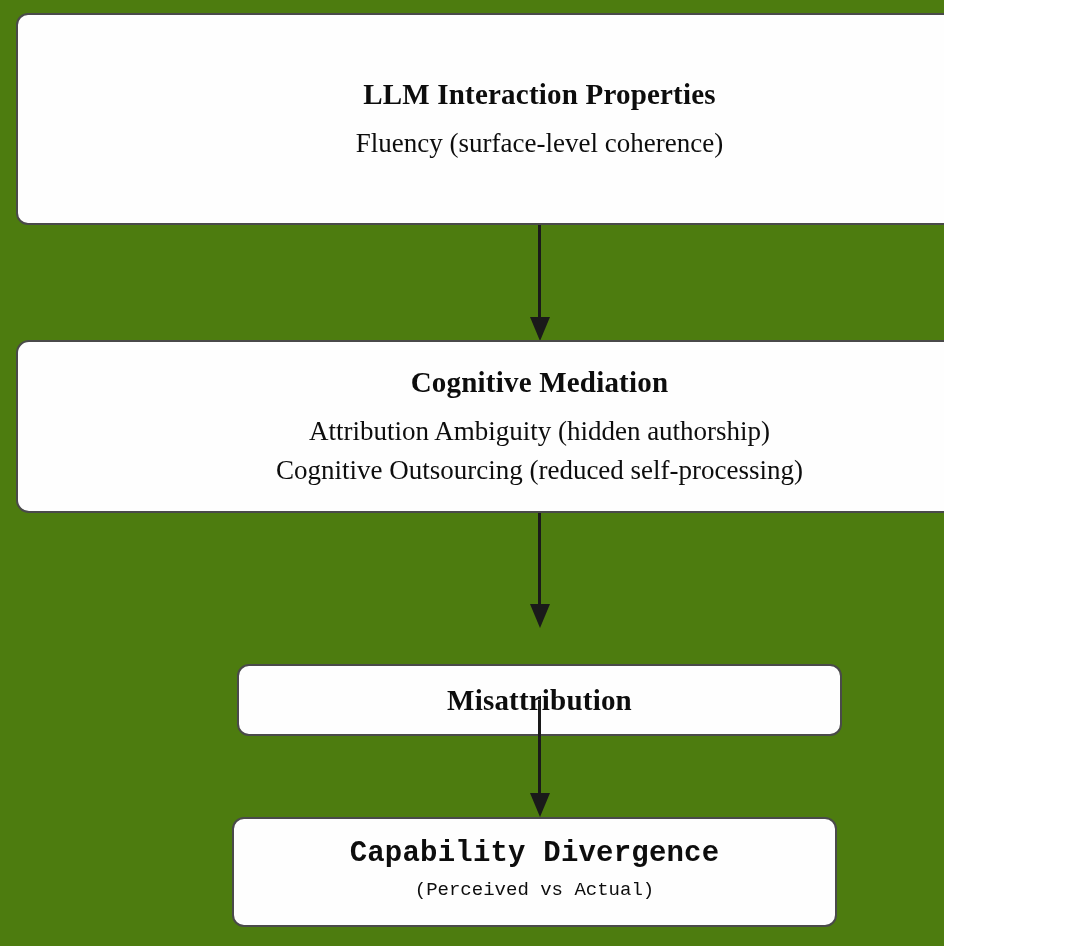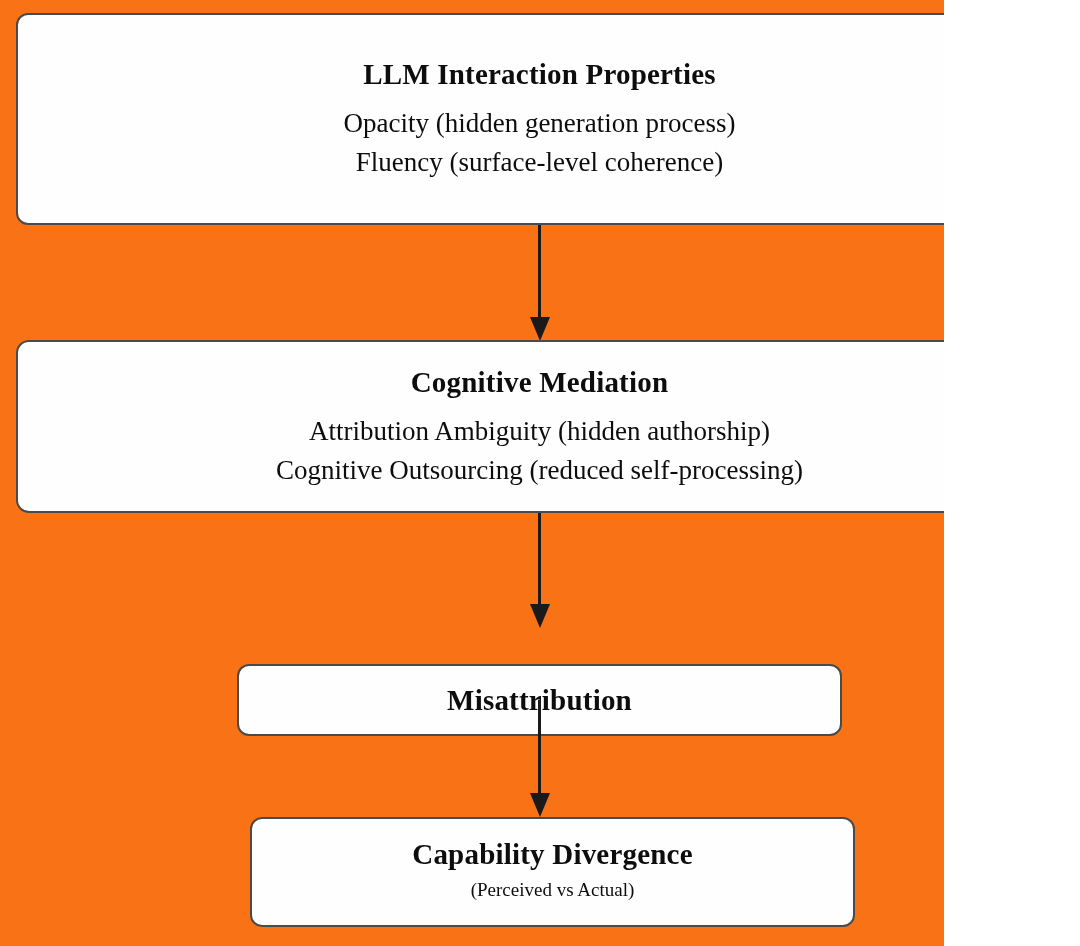--- a/index.html
+++ b/index.html
@@ -4,21 +4,21 @@
 <style>
   html, body {
     margin: 0;
     padding: 0;
     background: #ffffff;
   }
   .canvas {
     position: relative;
     width: 944px;
     height: 946px;
-    background: #f97316;
+    background: #4d7c0f;
     font-family: "Liberation Serif", "DejaVu Serif", serif;
     color: #0d0d0d;
     overflow: hidden;
   }
   .node {
     position: absolute;
     box-sizing: border-box;
     border: 2px solid #4a4a4a;
     border-radius: 12px;
     background: #fefefe;
@@ -43,21 +43,21 @@
     font-weight: normal;
     line-height: 39px;
   }
   .node-sub {
     font-size: 19px;
     line-height: 36px;
   }
   .node-1 { left: 16px;  top: 13px;  width: 1047px; height: 212px; }
   .node-2 { left: 16px;  top: 340px; width: 1047px; height: 173px; border-radius: 13px; }
   .node-3 { left: 237px; top: 664px; width: 605px;  height: 72px;  }
-  .node-4 { left: 250px; top: 817px; width: 605px;  height: 110px; }
+  .node-4 { left: 232px; top: 817px; width: 605px;  height: 110px; font-family: Liberation Mono, monospace; }
 
   .arrow {
     position: absolute;
     left: 529px;            
     width: 21px;
     display: flex;
     flex-direction: column;
     align-items: center;
   }
   .arrow-1 { top: 225px; height: 116px; }
@@ -78,21 +78,20 @@
     margin-top: -1px;
   }
 </style>
 </head>
 <body>
 
 <div class="canvas">
 
   <section class="node node-1">
     <h2 class="node-title">LLM Interaction Properties</h2>
-    <div class="node-line">Opacity (hidden generation process)</div>
     <div class="node-line">Fluency (surface-level coherence)</div>
   </section>
 
   <div class="arrow arrow-1">
     <span class="arrow-line"></span>
     <span class="arrow-head"></span>
   </div>
 
   <section class="node node-2">
     <h2 class="node-title">Cognitive Mediation</h2>

